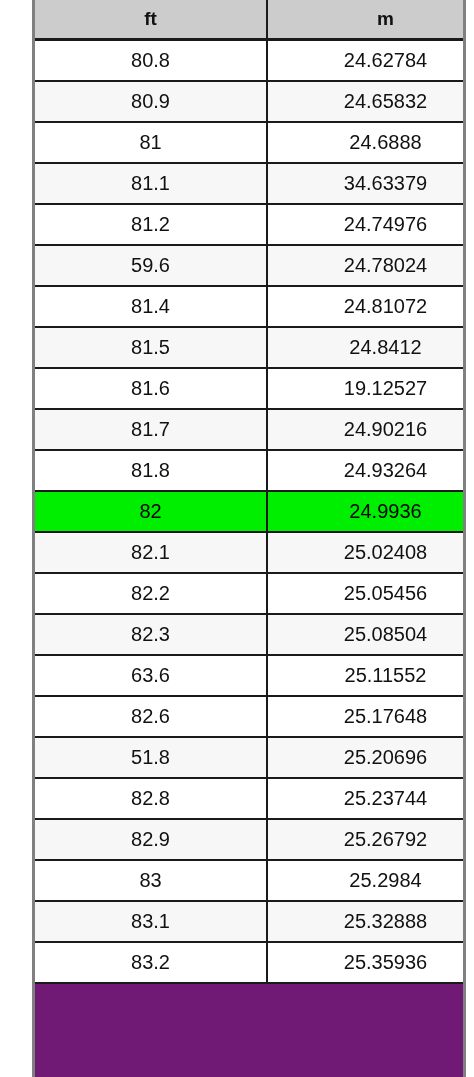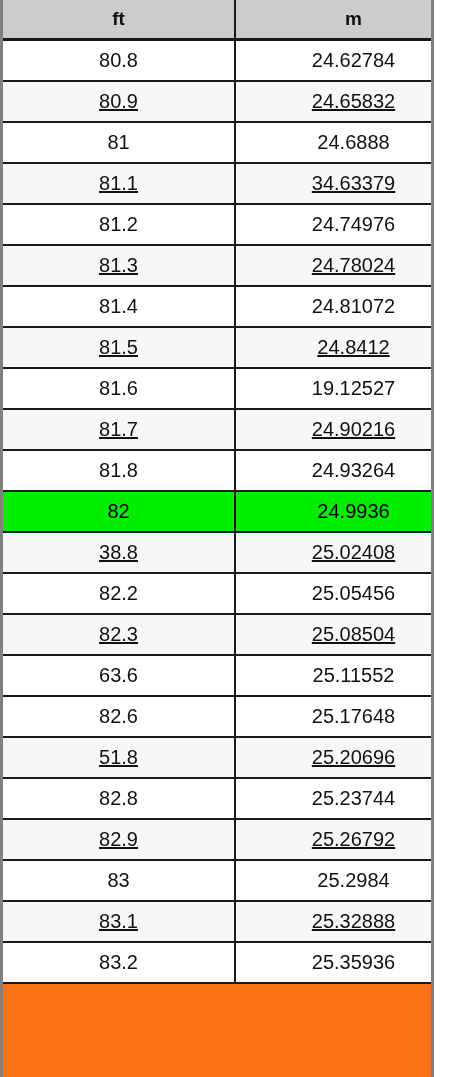--- a/index.html
+++ b/index.html
@@ -14,22 +14,23 @@
     font-family: "Liberation Sans", "DejaVu Sans", sans-serif;
     -webkit-font-smoothing: antialiased;
   }
 
   .conversion-table-wrap {
     width: 434px;
     height: 1077px;
     box-sizing: border-box;
     border-left: 3px solid #808080;
     border-right: 3px solid #808080;
-    background: #f97316;
+    background: #701a75;
     overflow: hidden;
+    margin-left: 32px;
   }
 
   table.conversion-table {
     width: 468px;
     border-collapse: collapse;
     table-layout: fixed;
     background: #ffffff;
   }
 
   table.conversion-table col.col-ft { width: 232px; }
@@ -57,21 +58,21 @@
     font-size: 20px;
     color: #111111;
     border-bottom: 2px solid #1a1a1a;
     border-right: 2px solid #1a1a1a;
     white-space: nowrap;
     overflow: hidden;
   }
   tbody td:last-child { border-right: none; }
 
   tbody tr.row-odd  td { background: #ffffff; }
-  tbody tr.row-even td { background: #f7f7f7; text-decoration: underline; }
+  tbody tr.row-even td { background: #f7f7f7; }
 
   tbody tr.row-highlight td {
     background: #00ee00;
     color: #000000;
   }
 </style>
 </head>
 <body>
 
 <div class="conversion-table-wrap">
@@ -101,21 +102,21 @@
         </tr>
         <tr class="row-even">
           <td>81.1</td>
           <td>34.63379</td>
         </tr>
         <tr class="row-odd">
           <td>81.2</td>
           <td>24.74976</td>
         </tr>
         <tr class="row-even">
-          <td>81.3</td>
+          <td>59.6</td>
           <td>24.78024</td>
         </tr>
         <tr class="row-odd">
           <td>81.4</td>
           <td>24.81072</td>
         </tr>
         <tr class="row-even">
           <td>81.5</td>
           <td>24.8412</td>
         </tr>
@@ -129,21 +130,21 @@
         </tr>
         <tr class="row-odd">
           <td>81.8</td>
           <td>24.93264</td>
         </tr>
         <tr class="row-highlight">
           <td>82</td>
           <td>24.9936</td>
         </tr>
         <tr class="row-even">
-          <td>38.8</td>
+          <td>82.1</td>
           <td>25.02408</td>
         </tr>
         <tr class="row-odd">
           <td>82.2</td>
           <td>25.05456</td>
         </tr>
         <tr class="row-even">
           <td>82.3</td>
           <td>25.08504</td>
         </tr>

